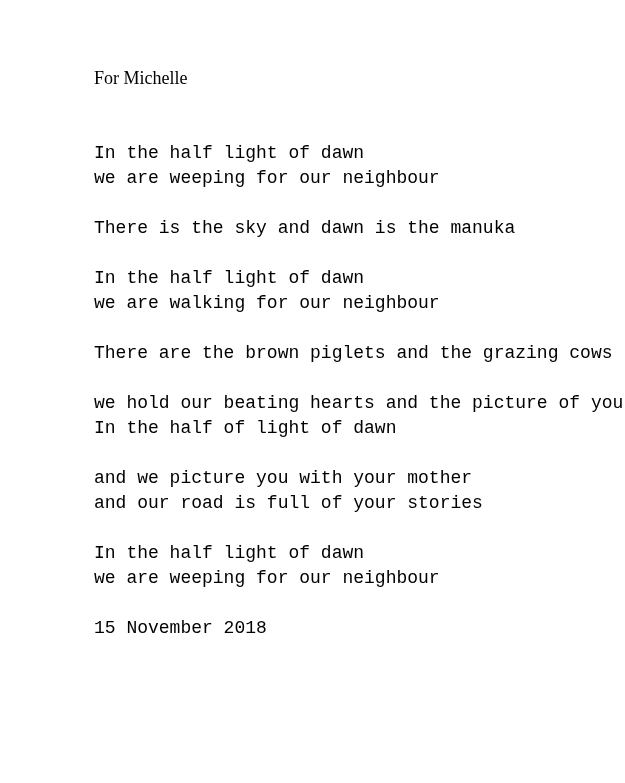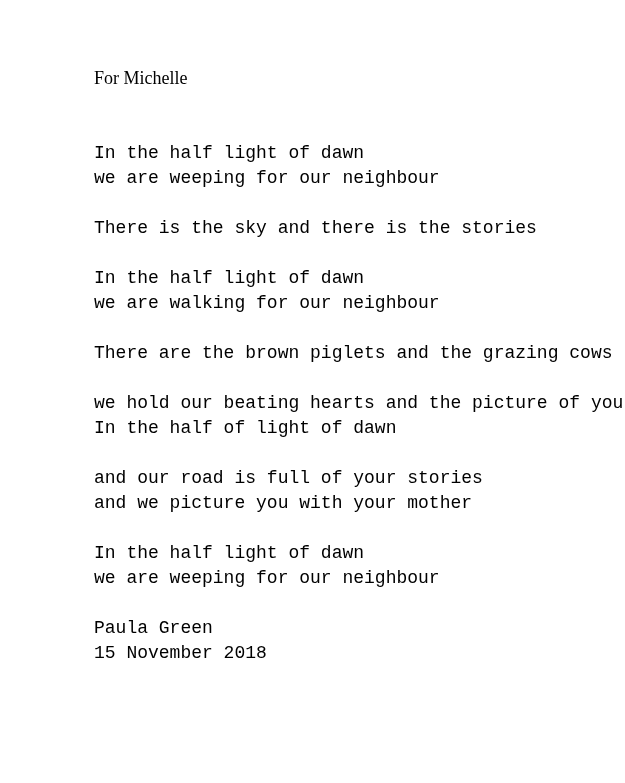--- a/index.html
+++ b/index.html
@@ -54,43 +54,42 @@
   <div class="poem">
 
     <div class="dedication">For Michelle</div>
 
     <div>
         <div class="stanza">
           <div class="line">In the half light of dawn</div>
           <div class="line">we are weeping for our neighbour</div>
         </div>
         <div class="stanza">
-          <div class="line">There is the sky and there is the stories</div>
+          <div class="line">There is the sky and dawn is the manuka</div>
         </div>
         <div class="stanza">
           <div class="line">In the half light of dawn</div>
           <div class="line">we are walking for our neighbour</div>
         </div>
         <div class="stanza">
           <div class="line">There are the brown piglets and the grazing cows</div>
         </div>
         <div class="stanza">
           <div class="line">we hold our beating hearts and the picture of you</div>
           <div class="line">In the half of light of dawn</div>
         </div>
         <div class="stanza">
+          <div class="line">and we picture you with your mother</div>
           <div class="line">and our road is full of your stories</div>
-          <div class="line">and we picture you with your mother</div>
         </div>
         <div class="stanza">
           <div class="line">In the half light of dawn</div>
           <div class="line">we are weeping for our neighbour</div>
         </div>
       </div>
 
     <div class="author-block">
-      <div class="line">Paula Green</div>
       <div class="line">15 November 2018</div>
     </div>
 
   </div>
   <div class="bottom-edge"></div>
 </div>
 
 </body></html>

